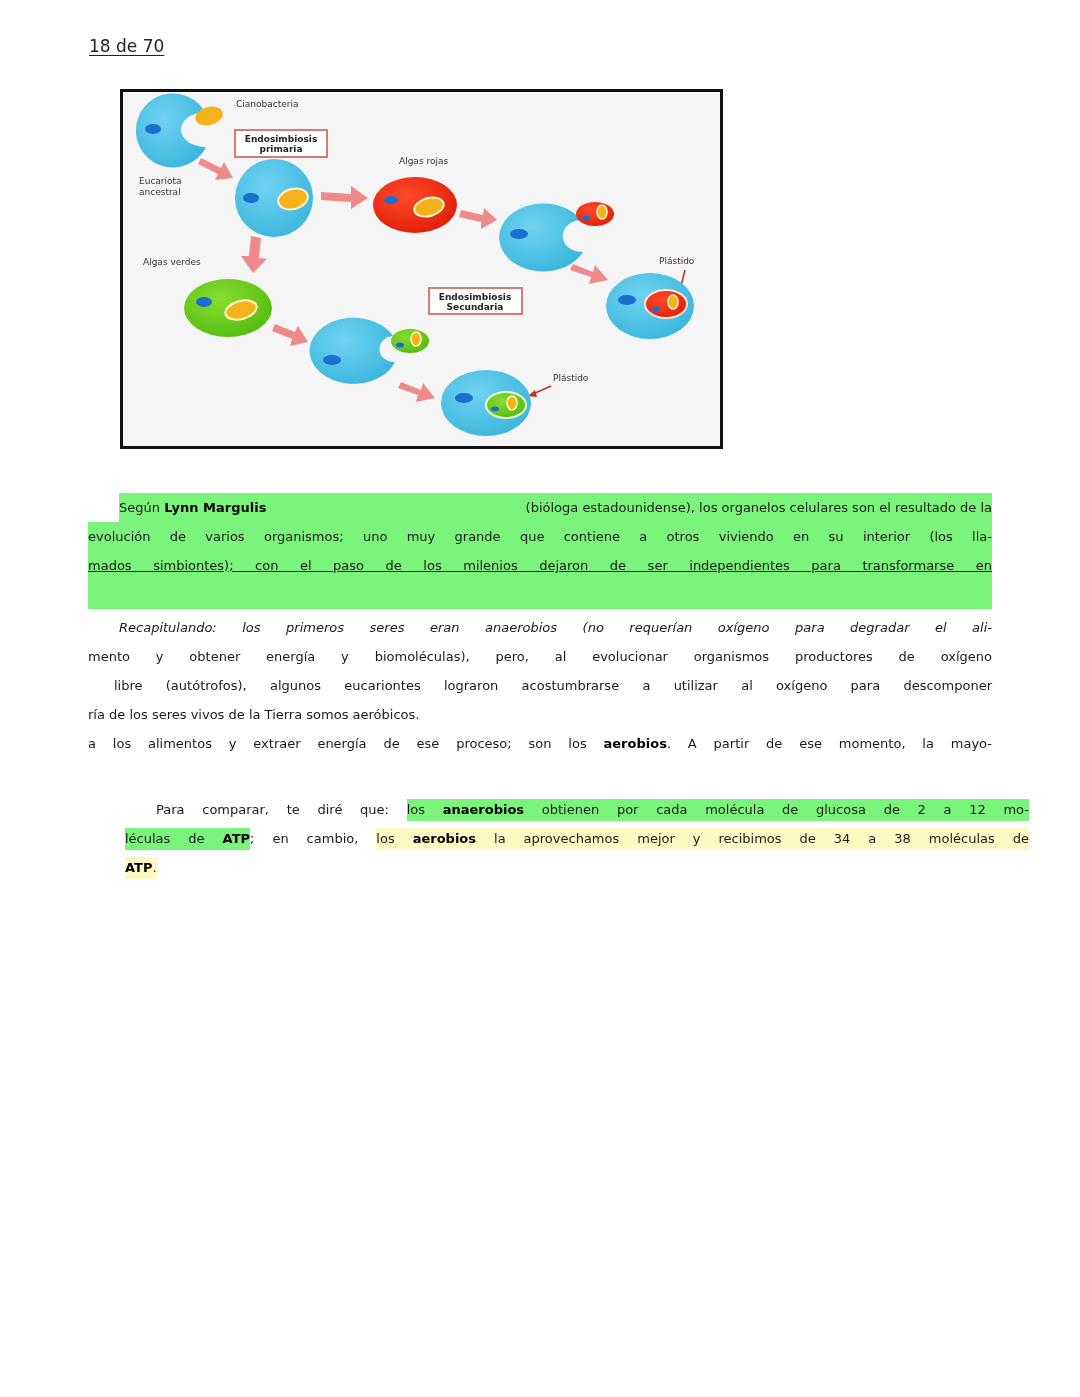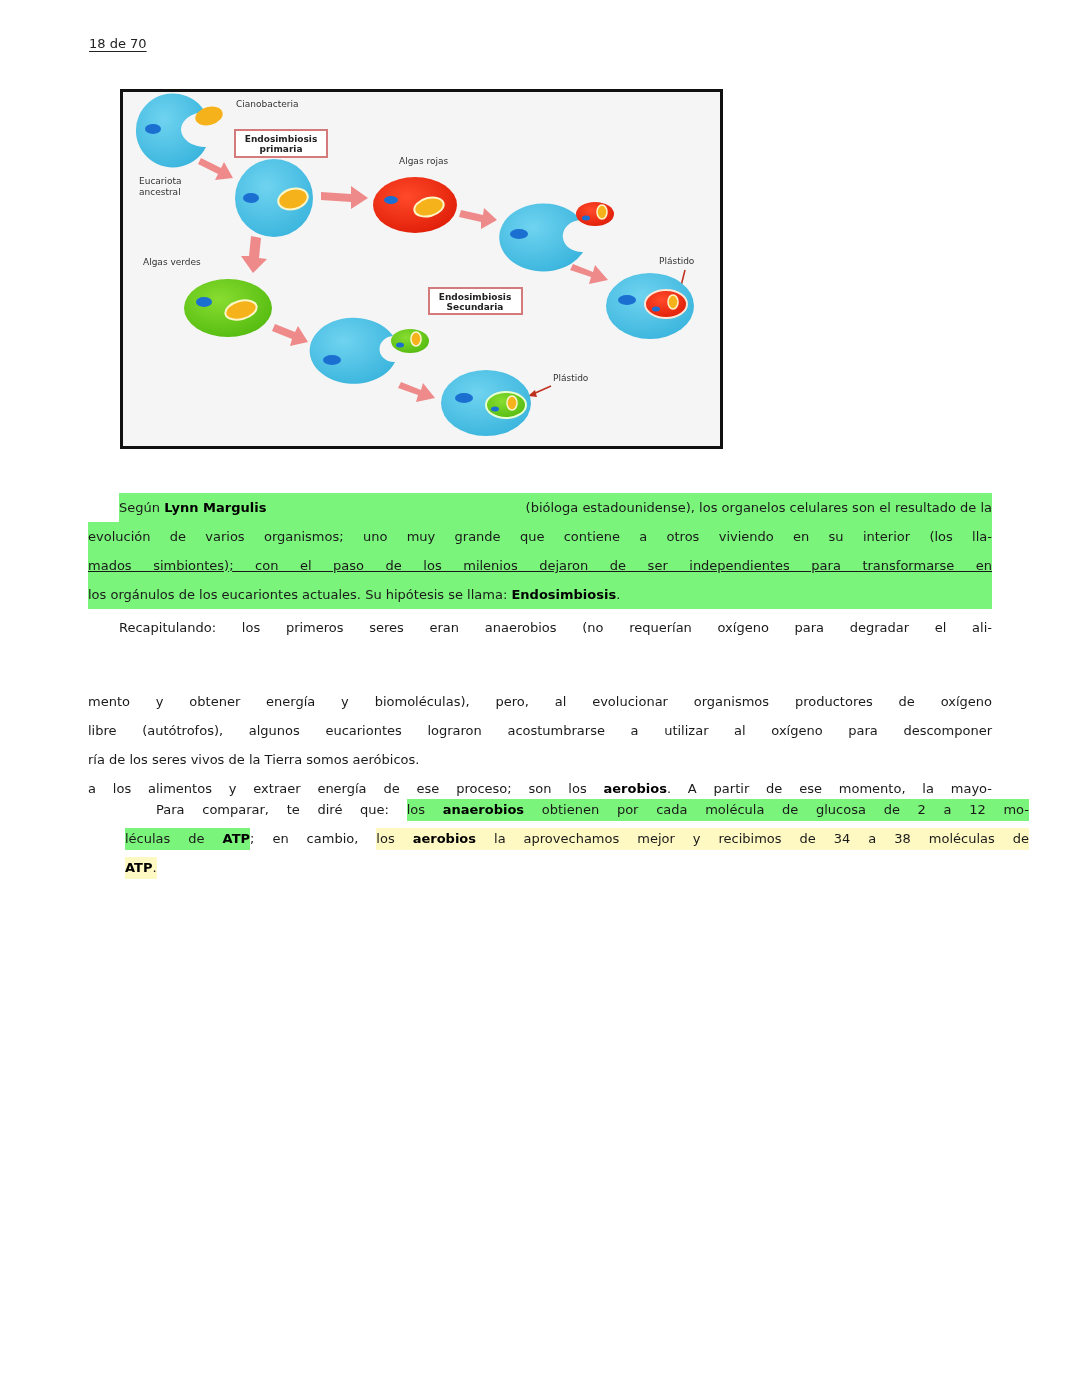--- a/index.html
+++ b/index.html
@@ -2,21 +2,21 @@
 <html><head>
 <meta charset="utf-8">
 <style>
   html, body { margin: 0; padding: 0; background: #ffffff; }
   body {
     width: 1080px; height: 1397px; position: relative; overflow: hidden;
     font-family: "DejaVu Sans", sans-serif; color: #1a1a1a;
   }
   .page-number {
     position: absolute; left: 89px; top: 36px;
-    font-size: 13px; text-decoration: underline; text-underline-offset: 3px;
+    font-size: 17px; text-decoration: underline; text-underline-offset: 3px;
     color: #222;
   }
   .figure {
     position: absolute; left: 120px; top: 89px; width: 597px; height: 354px;
     border: 3px solid #111; background: #f5f5f5; text-align: center;
   }
   .figure svg { display: block; }
   .text-block {
     position: absolute; left: 88px; width: 904px;
     font-size: 13px; line-height: 29px; text-align: justify;
@@ -146,29 +146,28 @@
     <div style="position:absolute; left:31px; top:0; width:873px; height:29px; background:#7af47a;"></div>
     <div style="position:absolute; left:0; top:29px; width:904px; height:87px; background:#7af47a;"></div>
     <div style="position:absolute; left:0; top:87px; width:709px; height:29px; background:#7af47a;"></div>
     <div style="position:relative;">
       <div class="justify-line" data-name="text-line" style="padding-left:31px;">
         <span><span data-name="text-segment">Según </span><b data-name="bold-term-lynn-margulis">Lynn Margulis</b></span>
         <span data-name="text-segment"> (bióloga estadounidense), los organelos celulares son el resultado de la</span>
       </div>
       <div data-name="text-line" style="text-align:justify; text-align-last:justify; white-space:normal;"><span data-name="text-segment">evolución de varios organismos; uno muy grande que contiene a otros viviendo en su interior (los lla-</span></div>
       <div data-name="text-line" style="text-align:justify; text-align-last:justify;text-decoration:underline;"><span data-name="text-segment">mados simbiontes); con el paso de los milenios dejaron de ser independientes para transformarse en</span></div>
-      <div data-name="text-line"><span data-name="text-segment">los orgánulos de los eucariontes actuales. Su hipótesis se llama: </span><b data-name="bold-term-endosimbiosis">Endosimbiosis</b><span data-name="text-segment">.</span></div>
     </div>
   </div>
 </div>
 
 <div class="text-block para2" data-name="paragraph-recapitulation">
-  <div data-name="text-line" style="padding-left:31px; text-align-last:justify;"><span data-name="text-segment">Recapitulando: los primeros seres eran anaerobios (no requerían oxígeno para degradar el ali-</span></div>
-  <div data-name="text-line" style="text-align-last:justify;margin-top:45px;"><span data-name="text-segment">mento y obtener energía y biomoléculas), pero, al evolucionar organismos productores de oxígeno</span></div>
-  <div data-name="text-line" style="text-align-last:justify;"><span data-name="text-segment">libre (autótrofos), algunos eucariontes lograron acostumbrarse a utilizar al oxígeno para descomponer</span></div>
+  <div data-name="text-line" style="padding-left:31px; text-align-last:justify;font-style:italic;"><span data-name="text-segment">Recapitulando: los primeros seres eran anaerobios (no requerían oxígeno para degradar el ali-</span></div>
+  <div data-name="text-line" style="text-align-last:justify;"><span data-name="text-segment">mento y obtener energía y biomoléculas), pero, al evolucionar organismos productores de oxígeno</span></div>
+  <div data-name="text-line" style="text-align-last:justify;margin-left:26px;"><span data-name="text-segment">libre (autótrofos), algunos eucariontes lograron acostumbrarse a utilizar al oxígeno para descomponer</span></div>
   <div data-name="text-line"><span data-name="text-segment">ría de los seres vivos de la Tierra somos aeróbicos.</span></div>
   <div data-name="text-line" style="text-align-last:justify;"><span data-name="text-segment">a los alimentos y extraer energía de ese proceso; son los </span><b data-name="bold-term-aerobios">aerobios</b><span data-name="text-segment">. A partir de ese momento, la mayo-</span></div>
 </div>
 
 <div class="text-block para3" data-name="paragraph-atp-comparison">
   <div data-name="text-line" style="padding-left:31px; text-align-last:justify;"><span data-name="text-segment">Para comparar, te diré que: </span><span class="hl-green" data-name="highlight-anaerobios"><span>los </span><b data-name="bold-term-anaerobios">anaerobios</b><span> obtienen por cada molécula de glucosa de 2 a 12 mo-</span></span></div>
   <div data-name="text-line" style="text-align-last:justify;"><span class="hl-green" data-name="highlight-anaerobios-cont"><span>léculas de </span><b data-name="bold-term-atp">ATP</b></span><span data-name="text-segment">; en cambio, </span><span class="hl-blue" data-name="highlight-aerobios"><span>los </span><b data-name="bold-term-aerobios">aerobios</b><span> la aprovechamos mejor y recibimos de 34 a 38 moléculas de</span></span></div>
   <div data-name="text-line"><span class="hl-blue" data-name="highlight-aerobios-cont"><b data-name="bold-term-atp">ATP</b><span>.</span></span></div>
 </div>
 

